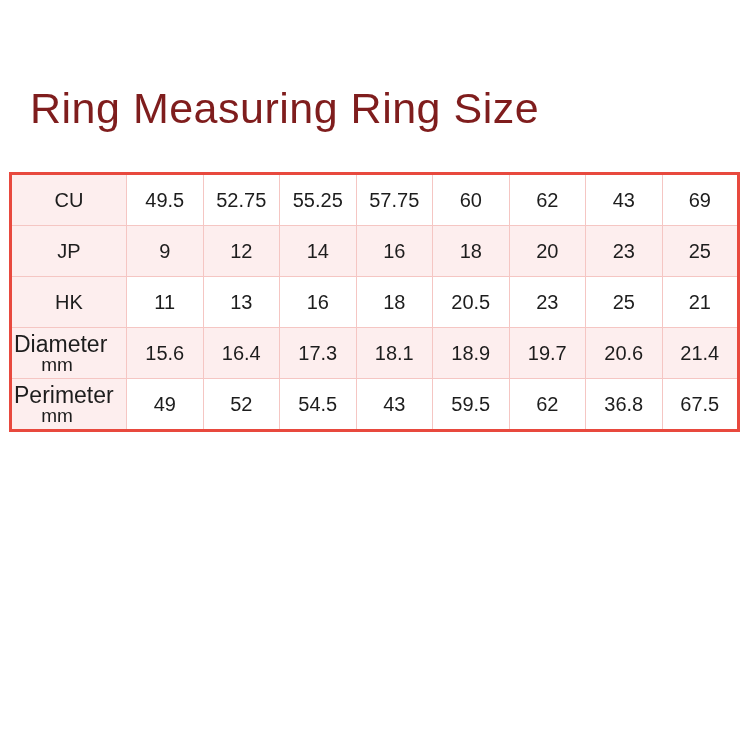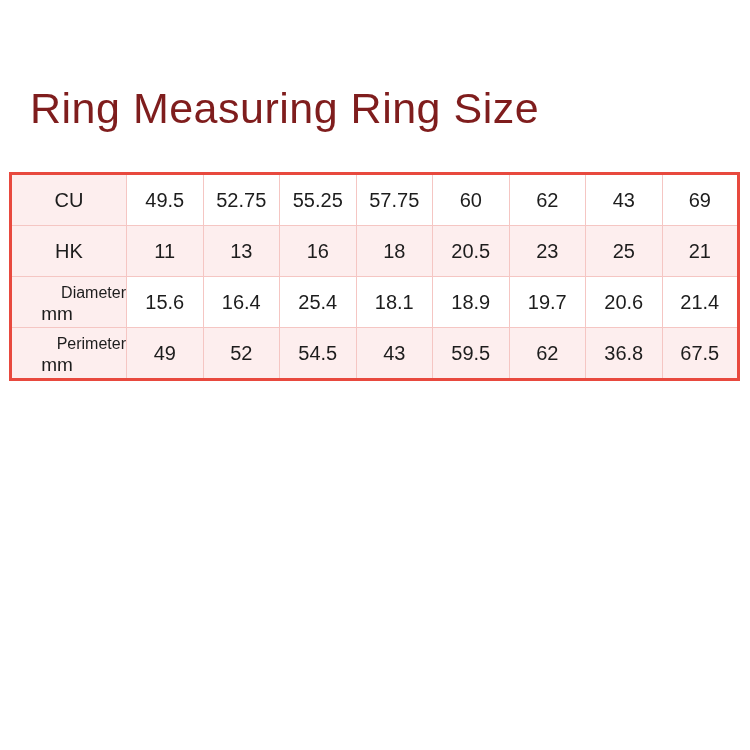--- a/index.html
+++ b/index.html
@@ -56,22 +56,22 @@
   table.conversion tr:nth-child(odd) td {
     background: #ffffff;
   }
   table.conversion tr:nth-child(even) td {
     background: var(--pink);
   }
   .lbl-main {
     display: block;
   }
   th.has-sub .lbl-main {
-    text-align: right;
-    font-size: 16px;
+    text-align: left;
+    font-size: 23px;
     line-height: 24px;
     padding-left: 2px;
   }
   .lbl-sub {
     display: block;
     text-align: center;
     font-size: 19px;
     line-height: 18px;
     padding-right: 24px;
   }
@@ -104,39 +104,52 @@
         <td>52.75</td>
         <td>55.25</td>
         <td>57.75</td>
         <td>60</td>
         <td>62</td>
         <td>43</td>
         <td>69</td>
       </tr>
       <tr>
         <th>
+          <span class="lbl-main">JP</span>
+        </th>
+        <td>9</td>
+        <td>12</td>
+        <td>14</td>
+        <td>16</td>
+        <td>18</td>
+        <td>20</td>
+        <td>23</td>
+        <td>25</td>
+      </tr>
+      <tr>
+        <th>
           <span class="lbl-main">HK</span>
         </th>
         <td>11</td>
         <td>13</td>
         <td>16</td>
         <td>18</td>
         <td>20.5</td>
         <td>23</td>
         <td>25</td>
         <td>21</td>
       </tr>
       <tr>
         <th class="has-sub">
           <span class="lbl-main">Diameter</span>
           <span class="lbl-sub">mm</span>
         </th>
         <td>15.6</td>
         <td>16.4</td>
-        <td>25.4</td>
+        <td>17.3</td>
         <td>18.1</td>
         <td>18.9</td>
         <td>19.7</td>
         <td>20.6</td>
         <td>21.4</td>
       </tr>
       <tr>
         <th class="has-sub">
           <span class="lbl-main">Perimeter</span>
           <span class="lbl-sub">mm</span>

